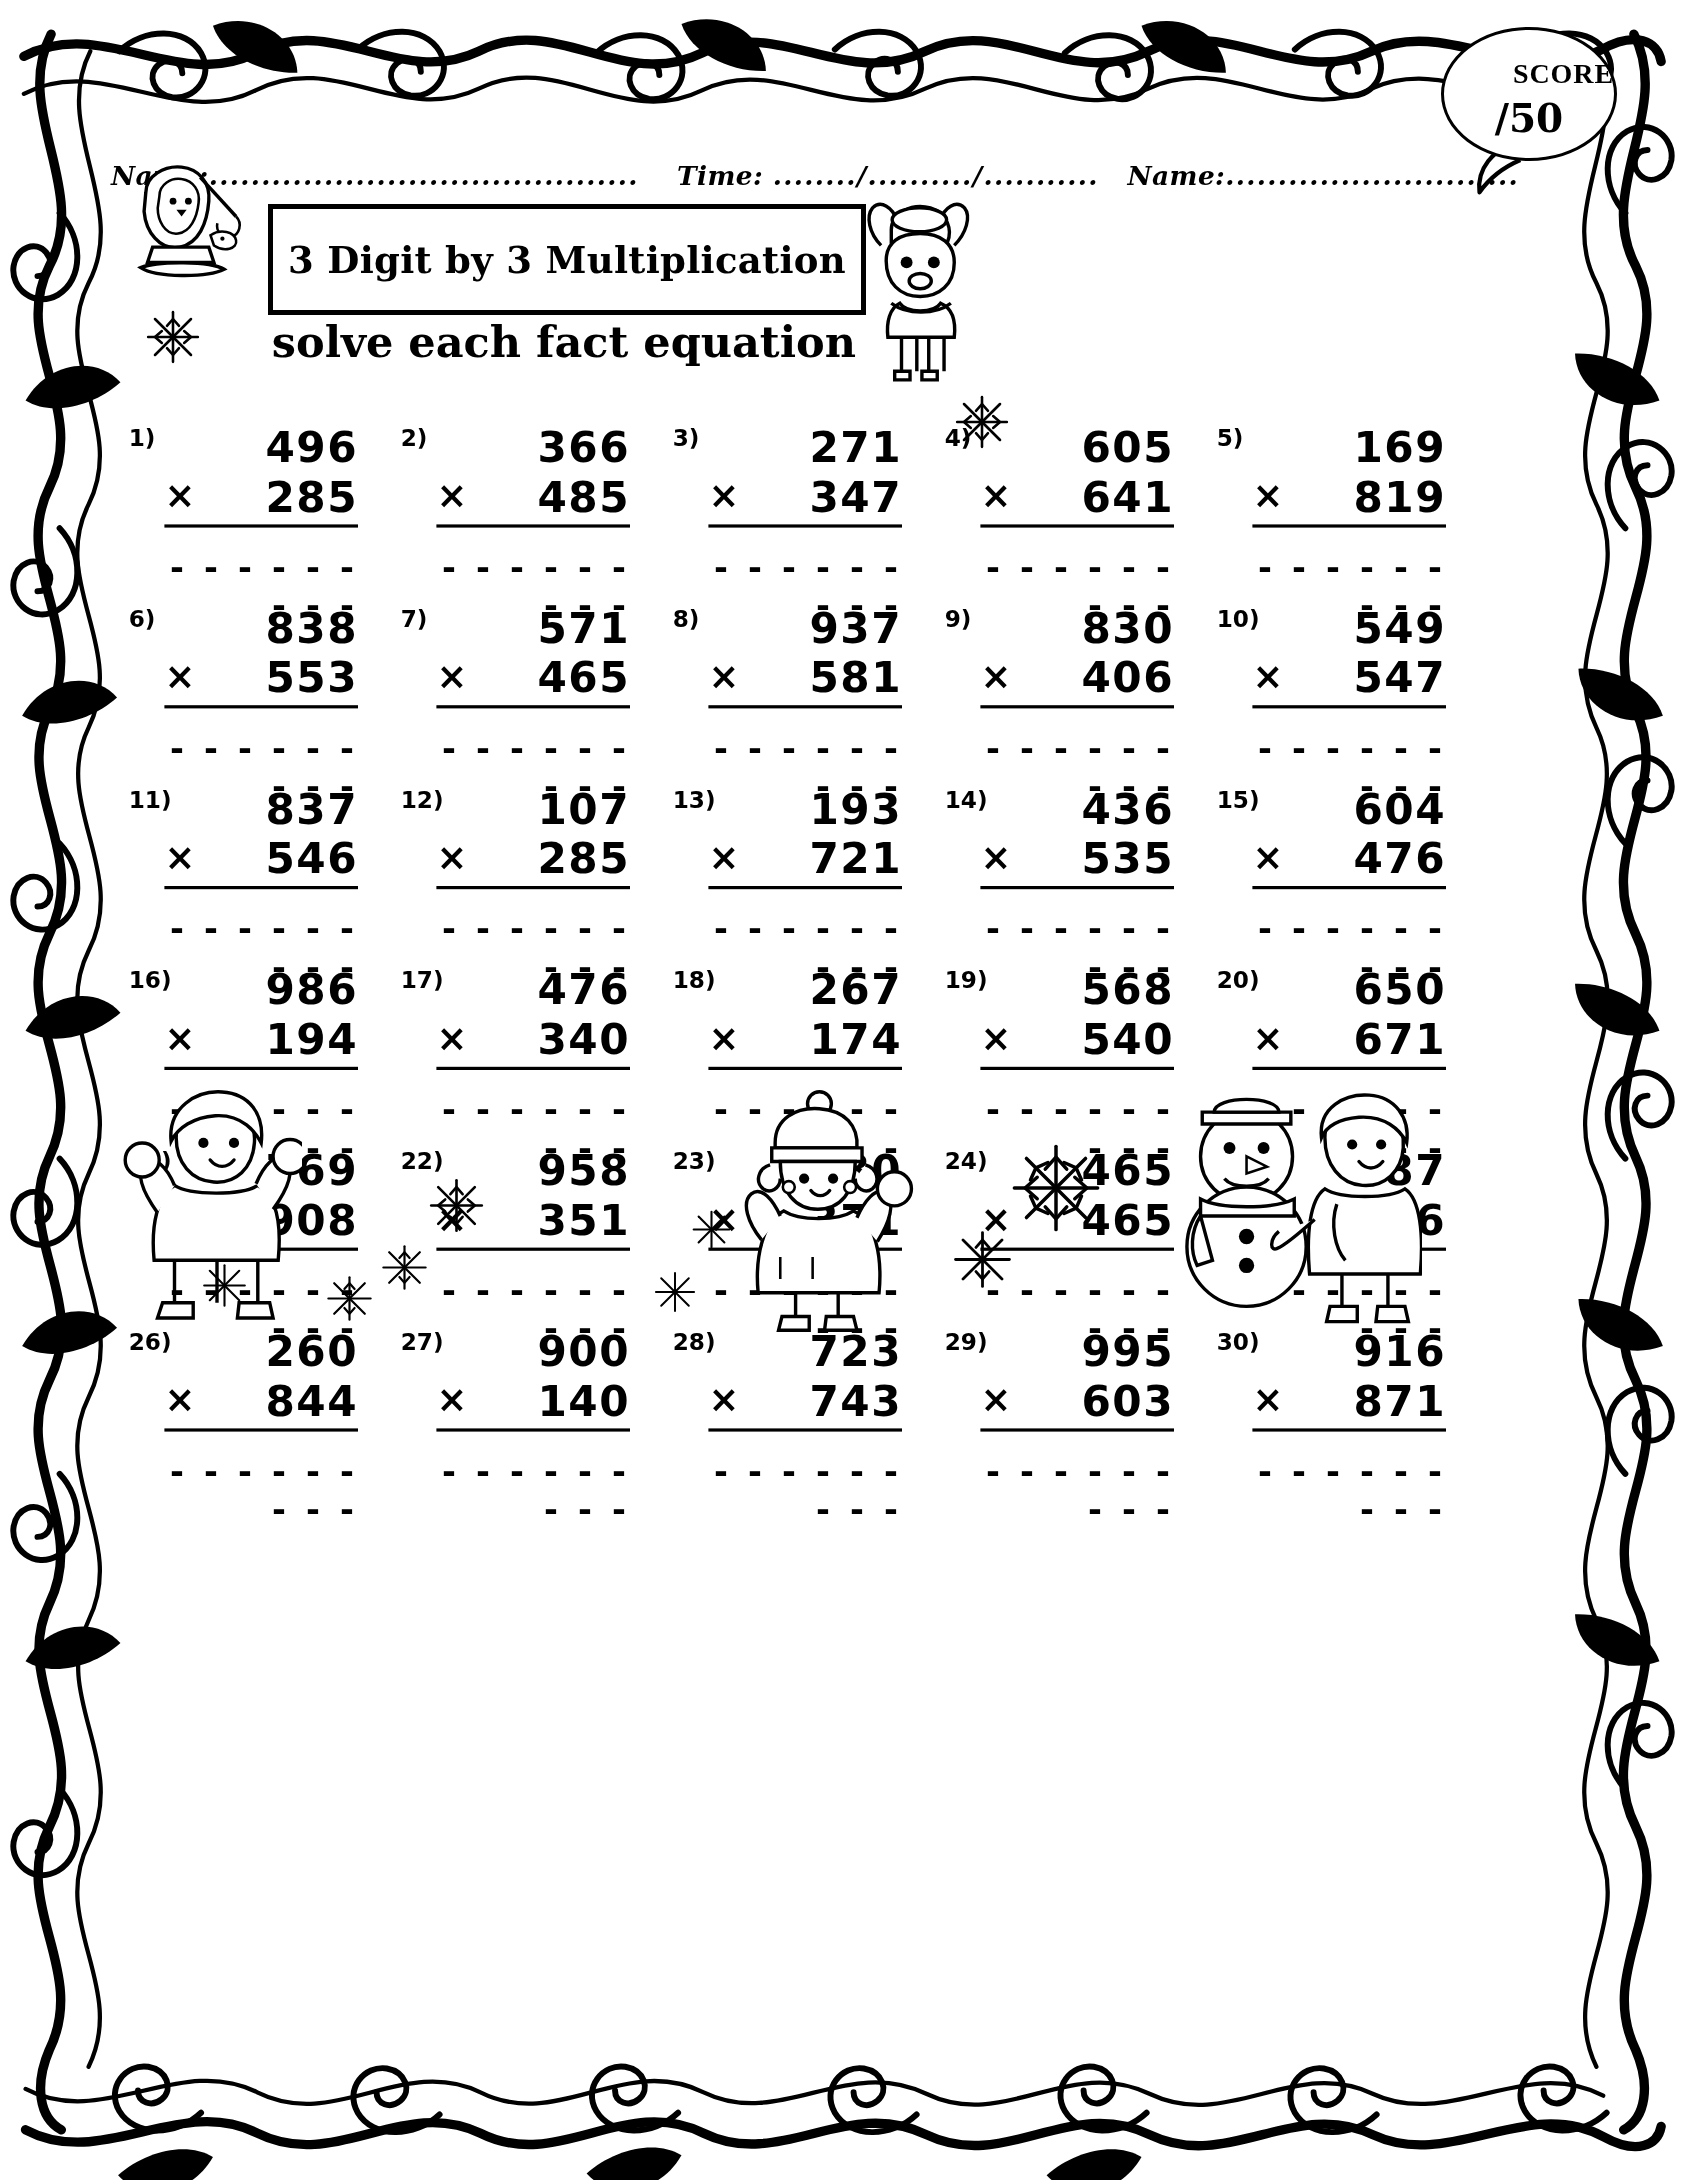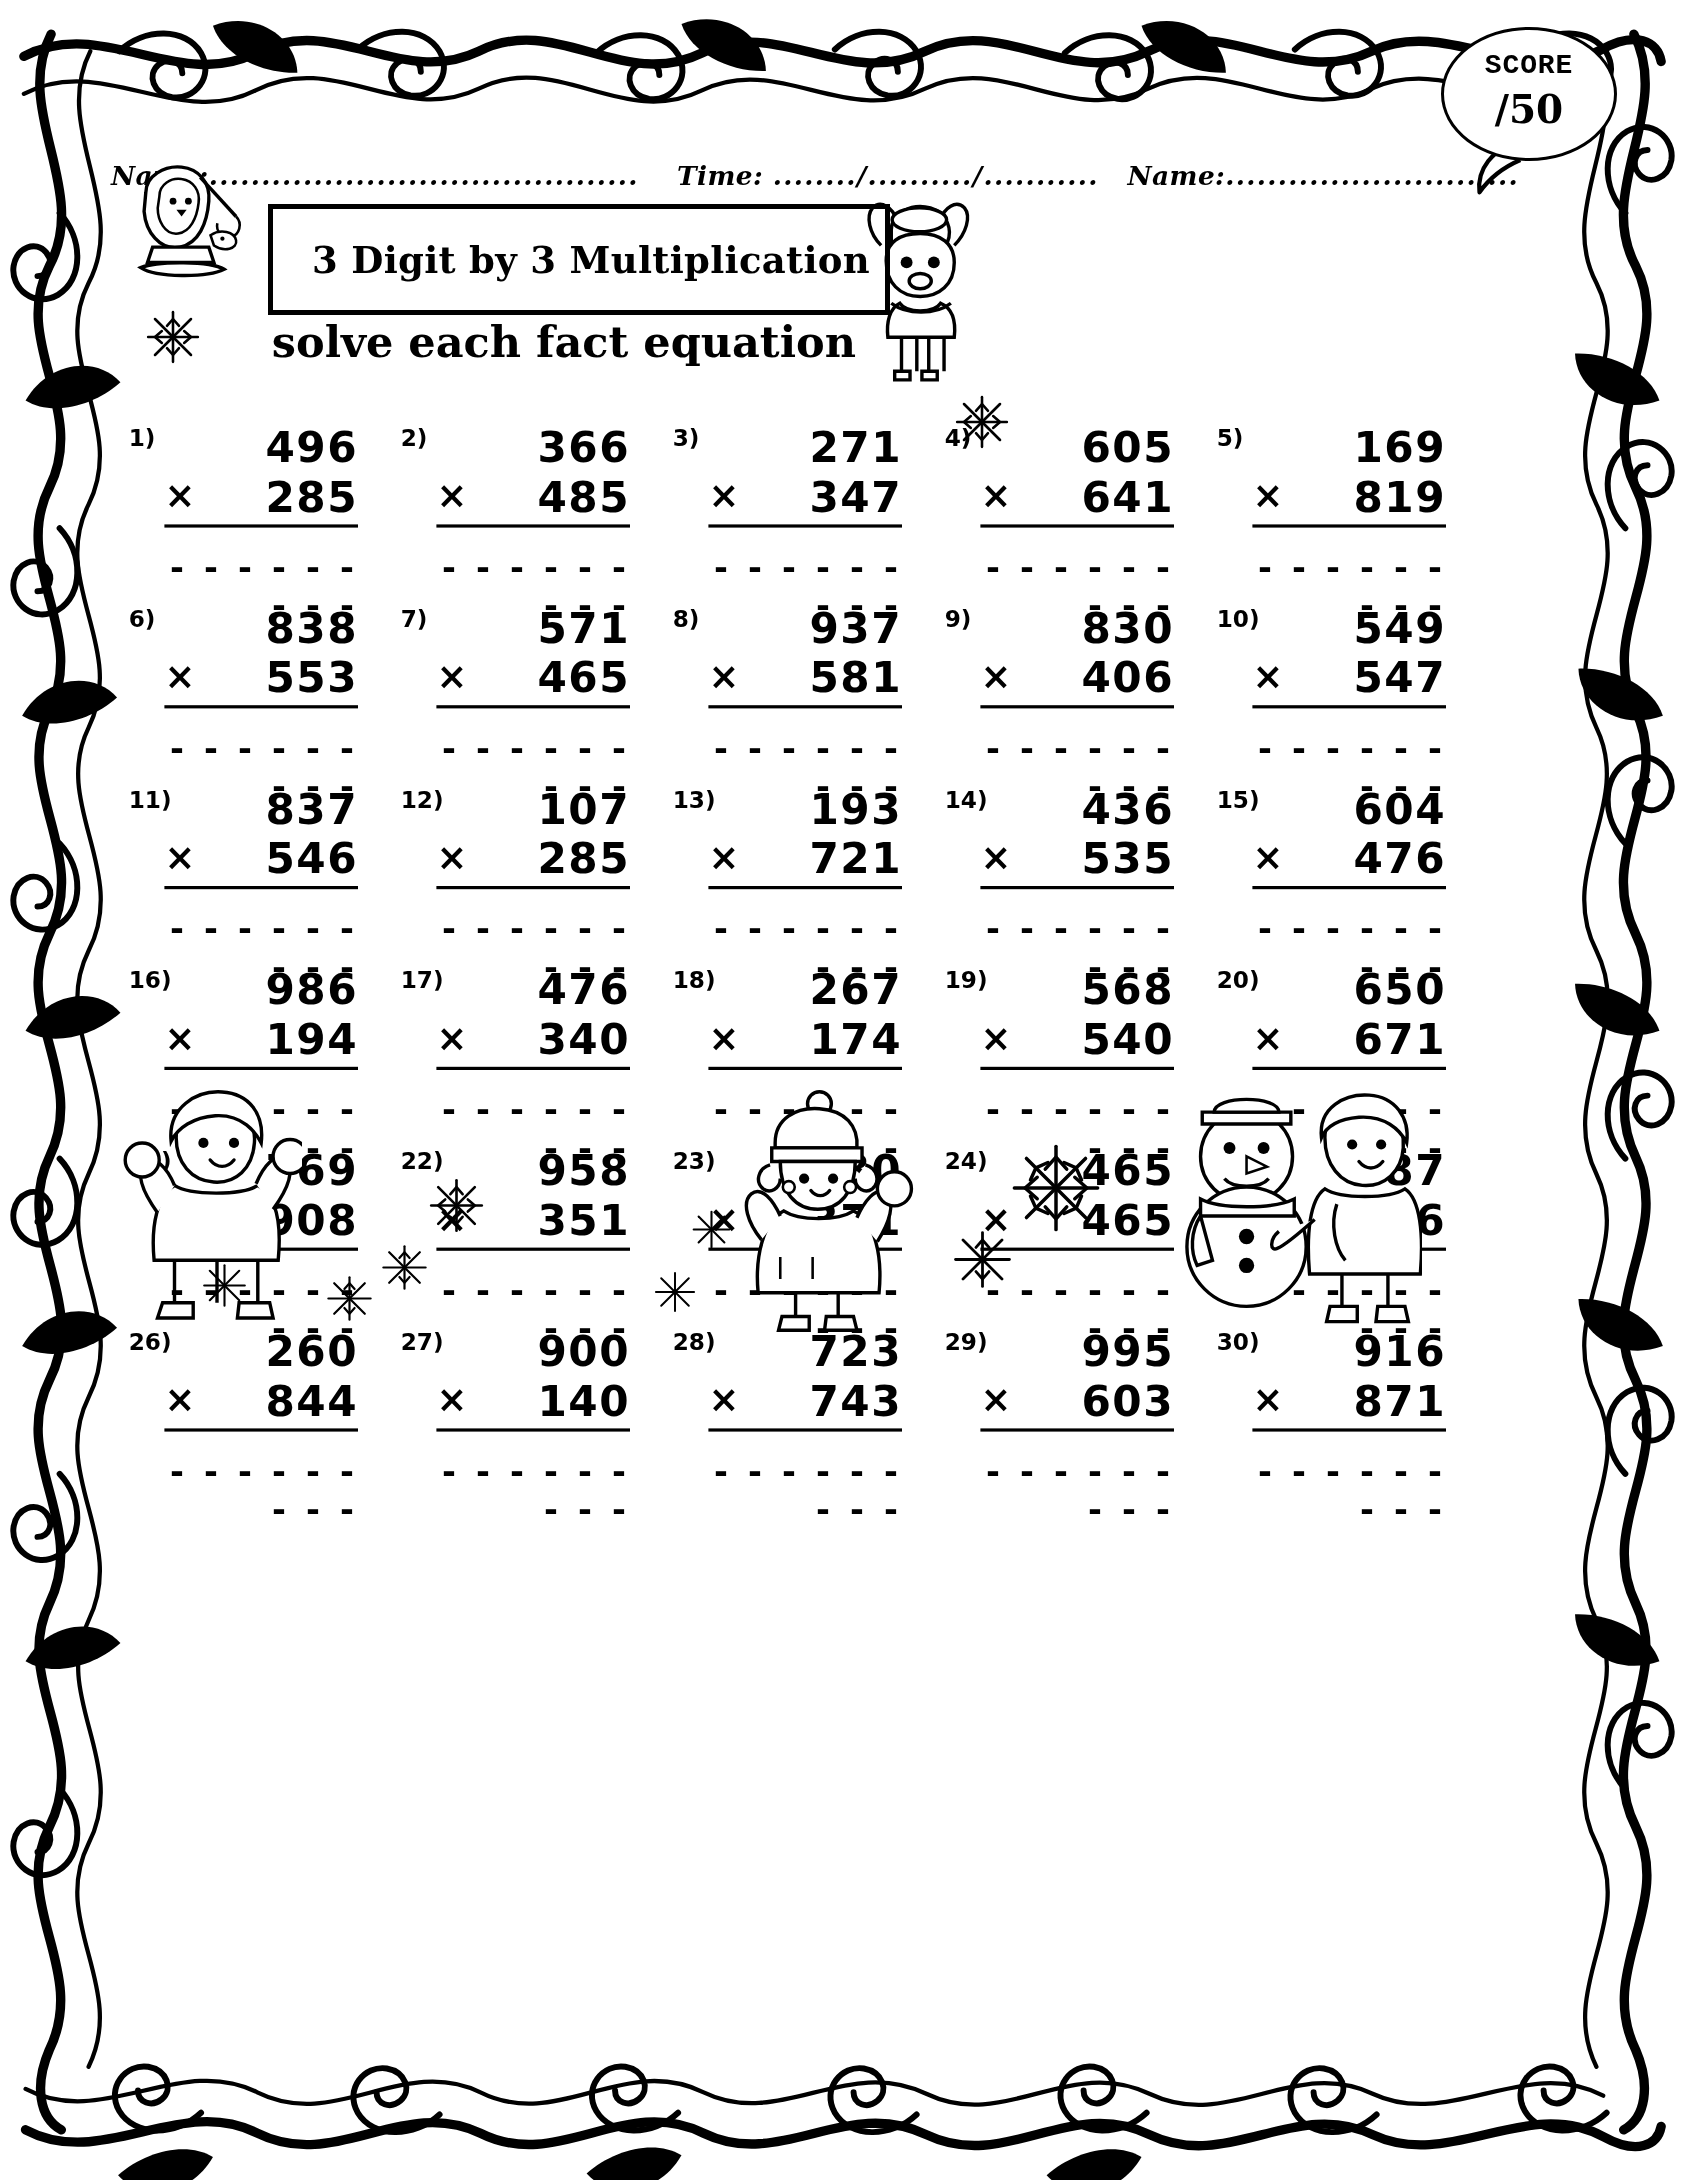--- a/index.html
+++ b/index.html
@@ -51,25 +51,26 @@
     right: 17px;
     top: -6.8px;
     width: 170px;
     height: 128px;
     border: 3.4px solid #000;
     border-radius: 50%;
     background: #fff;
     text-align: center;
   }
   .score-bubble .score-label {
-    margin-top: 20px;
-    font-family: Liberation Mono, monospace;
+    margin-top: 28px;
+    font-family: Liberation Serif, serif;
     font-size: 28px;
     font-weight: bold;
     letter-spacing: 0.9px;
+    text-align: right;
   }
   .score-bubble .score-value {
     margin-top: 5.1px;
     font-family: "DejaVu Serif", serif;
     font-size: 39px;
     font-weight: bold;
   }
   .bubble-tail {
     position: absolute;
     right: 112px;
@@ -82,21 +83,20 @@
   .title-box {
     position: absolute;
     left: 217px;
     top: 170px;
     width: 588px;
     height: 101px;
     border: 5.1px solid #000;
     display: flex;
     align-items: center;
     justify-content: center;
-    padding-left: 24px;
   }
   .title-box .title-text {
     font-family: "DejaVu Serif", serif;
     font-size: 37px;
     font-weight: bold;
     letter-spacing: 0.3px;
   }
   .subtitle {
     position: absolute;
     left: 217px;

